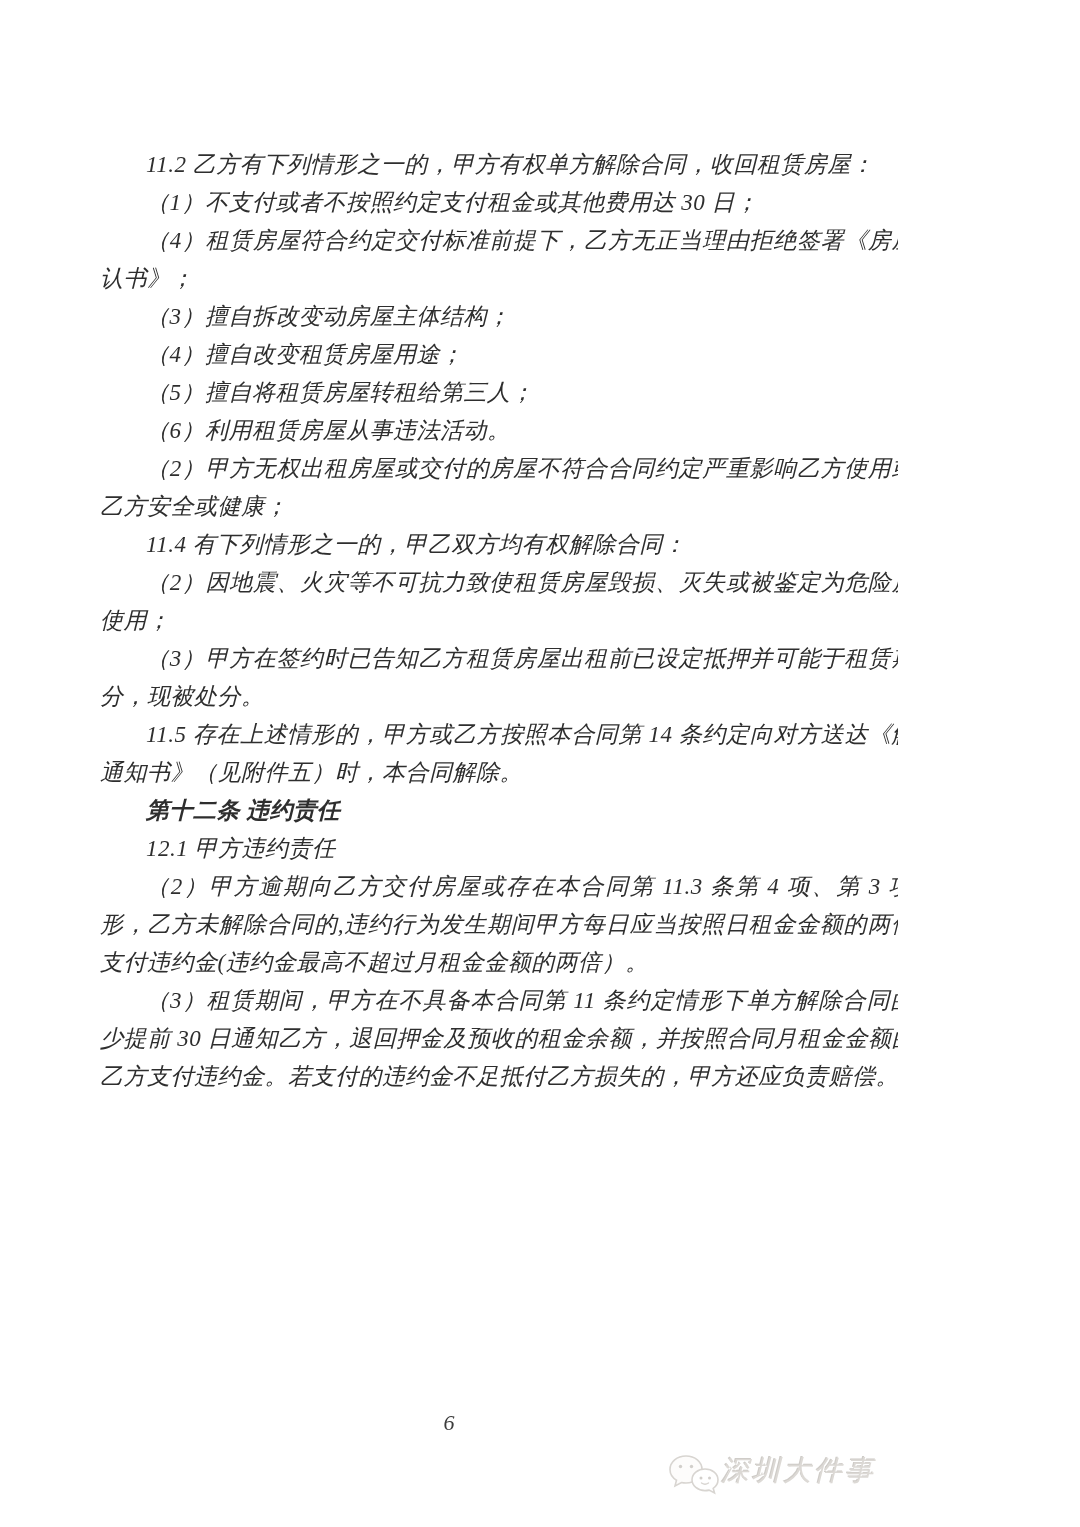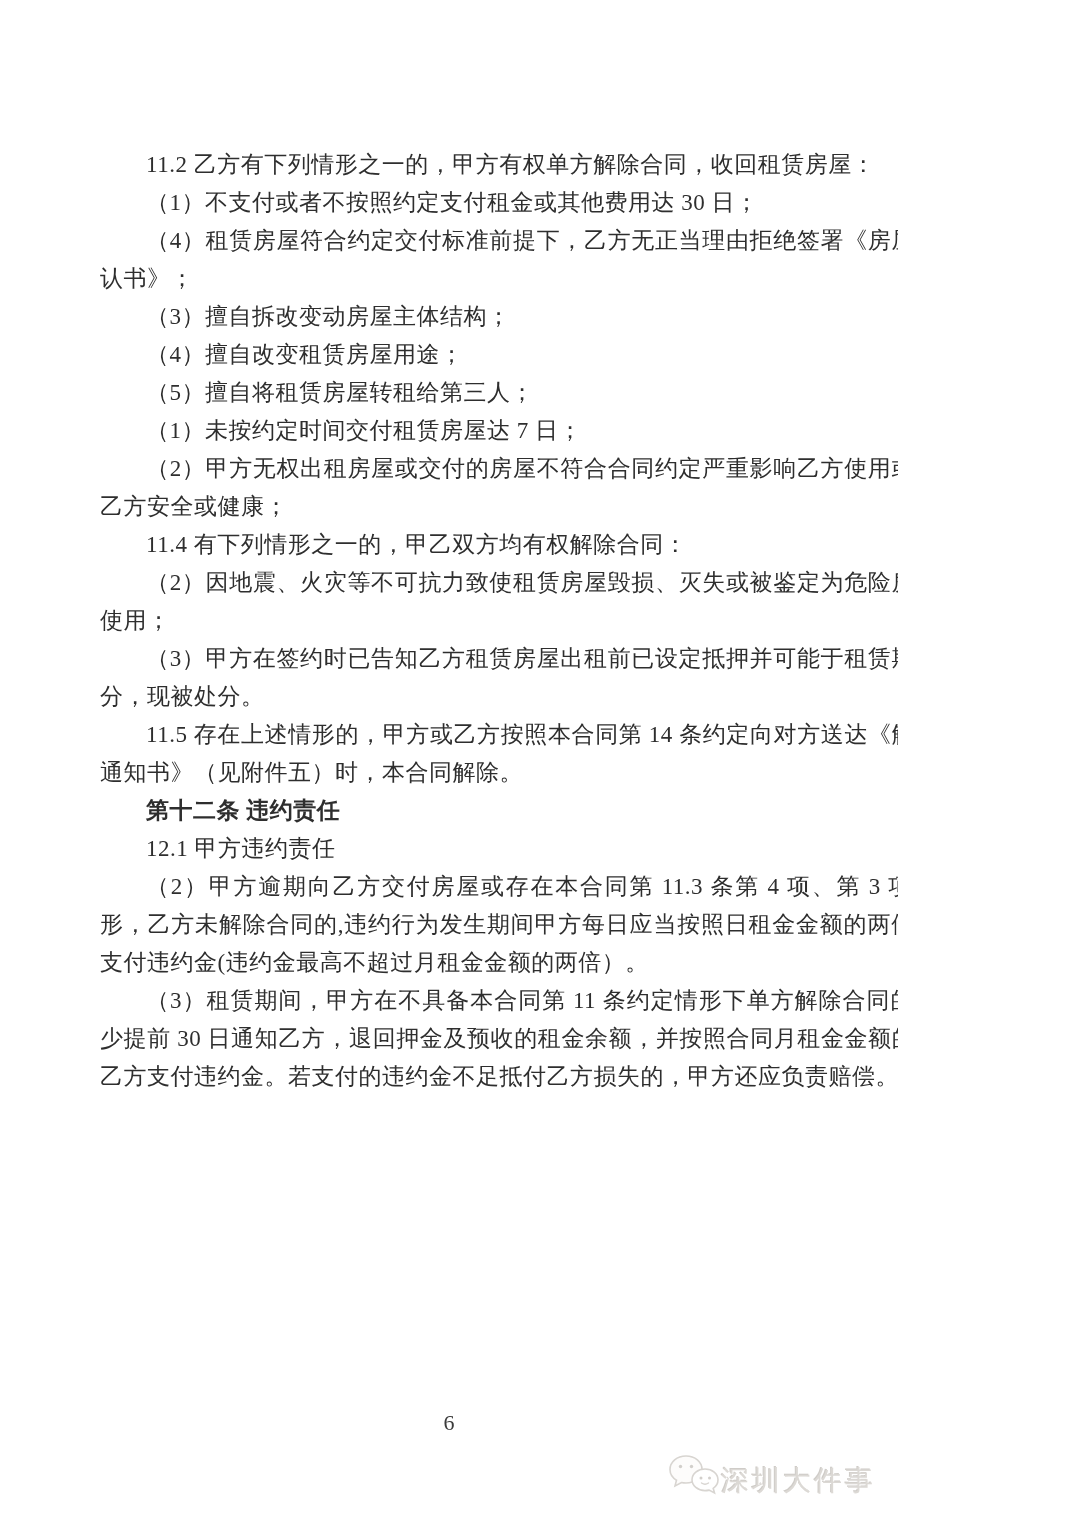--- a/index.html
+++ b/index.html
@@ -8,20 +8,21 @@
     background: #ffffff;
   }
   .page {
     position: relative;
     width: 898px;
     height: 1527px;
     background: #ffffff;
     overflow: hidden;
     font-family: "Liberation Serif", "DejaVu Serif", serif;
     color: #2e2e2e;
+    font-style: italic;
   }
   .content {
     position: absolute;
     top: 146px;
     left: 100px;
     width: 886px;
     font-size: 23px;
     line-height: 38px;
     text-align: justify;
     text-justify: inter-ideograph;
@@ -42,21 +43,21 @@
     width: 100%;
     text-align: center;
     font-size: 22px;
     color: #3c3c3c;
   }
   .watermark {
     position: absolute;
     top: 1452px;
     right: 22px;
     display: flex;
-    align-items: flex-end;
+    align-items: flex-start;
     user-select: none;
   }
   .wm-icon {
     display: inline-block;
     width: 56px;
     height: 48px;
   }
   .wm-text {
     font-family: "Liberation Sans", "DejaVu Sans", sans-serif;
     font-size: 28px;
@@ -72,21 +73,21 @@
 
 <div class="page">
 
   <main class="content">
     <p>11.2 乙方有下列情形之一的，甲方有权单方解除合同，收回租赁房屋：</p>
     <p>（1）不支付或者不按照约定支付租金或其他费用达 30 日；</p>
     <p>（4）租赁房屋符合约定交付标准前提下，乙方无正当理由拒绝签署《房屋交付确认书》；</p>
     <p>（3）擅自拆改变动房屋主体结构；</p>
     <p>（4）擅自改变租赁房屋用途；</p>
     <p>（5）擅自将租赁房屋转租给第三人；</p>
-    <p>（1）未按约定时间交付租赁房屋达 7 日；</p>
+    <p>（6）利用租赁房屋从事违法活动。</p>
     <p>（2）甲方无权出租房屋或交付的房屋不符合合同约定严重影响乙方使用或者危及乙方安全或健康；</p>
     <p>11.4 有下列情形之一的，甲乙双方均有权解除合同：</p>
     <p>（2）因地震、火灾等不可抗力致使租赁房屋毁损、灭失或被鉴定为危险房屋不能使用；</p>
     <p>（3）甲方在签约时已告知乙方租赁房屋出租前已设定抵押并可能于租赁期内被处分，现被处分。</p>
     <p>11.5 存在上述情形的，甲方或乙方按照本合同第 14 条约定向对方送达《解除合同通知书》（见附件五）时，本合同解除。</p>
     <p class="section-heading">第十二条 违约责任</p>
     <p>12.1 甲方违约责任</p>
     <p>（2）甲方逾期向乙方交付房屋或存在本合同第 11.3 条第 4 项、第 3 项约定情形，乙方未解除合同的,违约行为发生期间甲方每日应当按照日租金金额的两倍向乙方支付违约金(违约金最高不超过月租金金额的两倍）。</p>
     <p>（3）租赁期间，甲方在不具备本合同第 11 条约定情形下单方解除合同的，应至少提前 30 日通知乙方，退回押金及预收的租金余额，并按照合同月租金金额的两倍向乙方支付违约金。若支付的违约金不足抵付乙方损失的，甲方还应负责赔偿。</p>
   </main>

